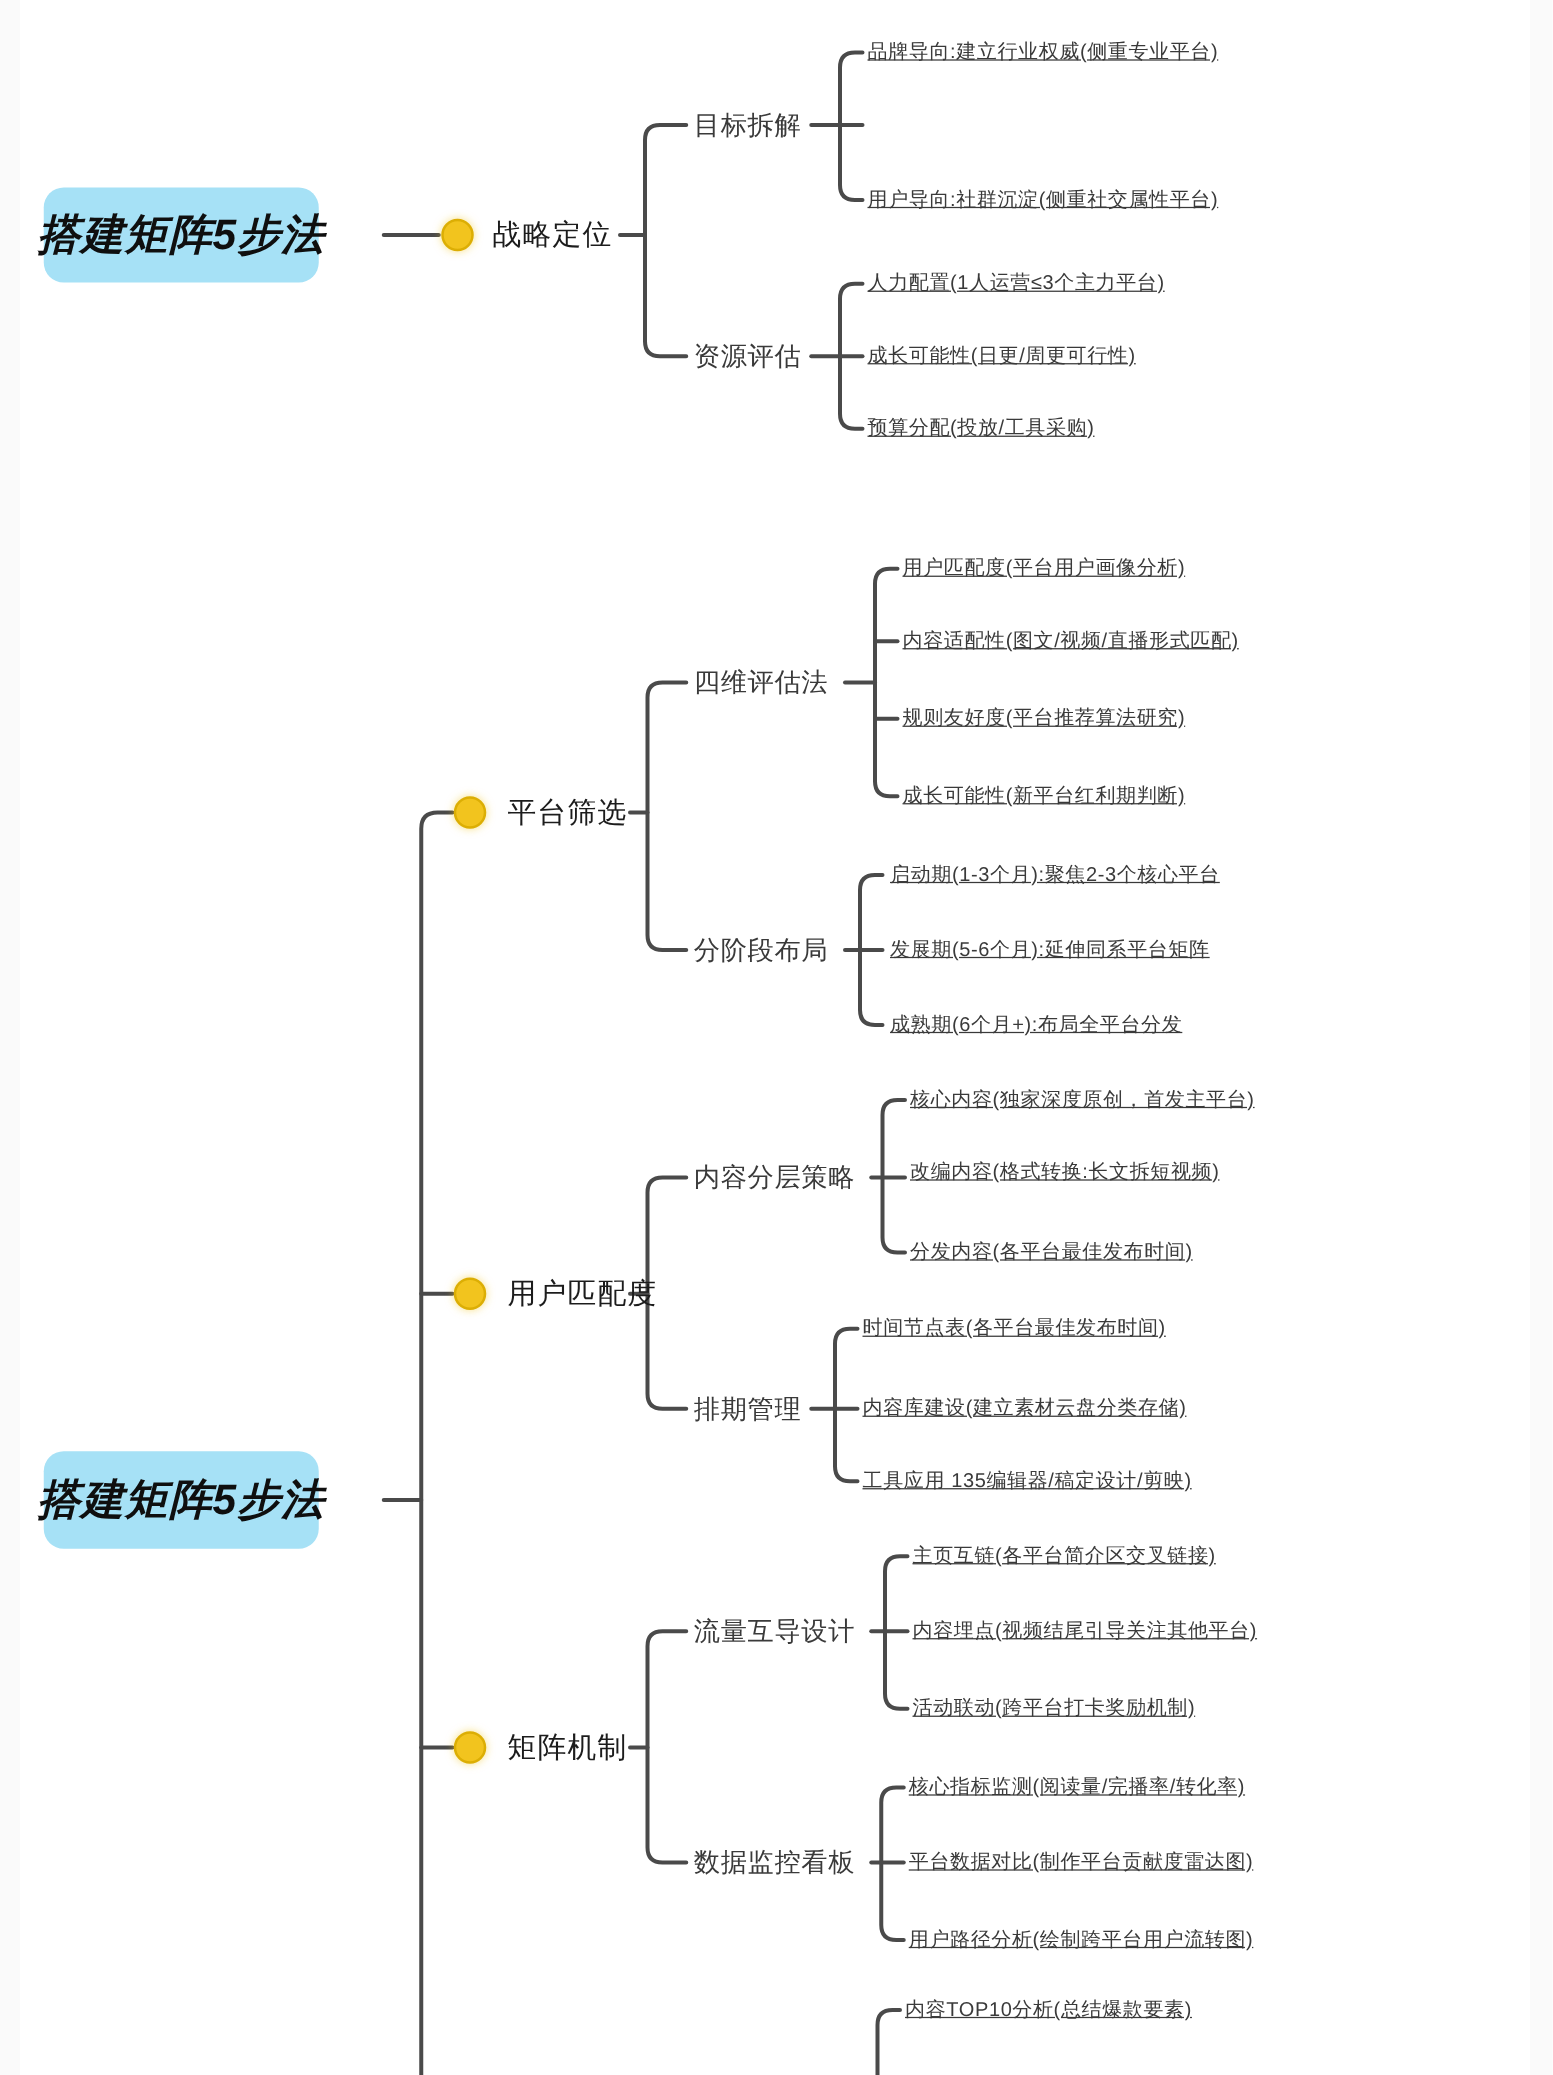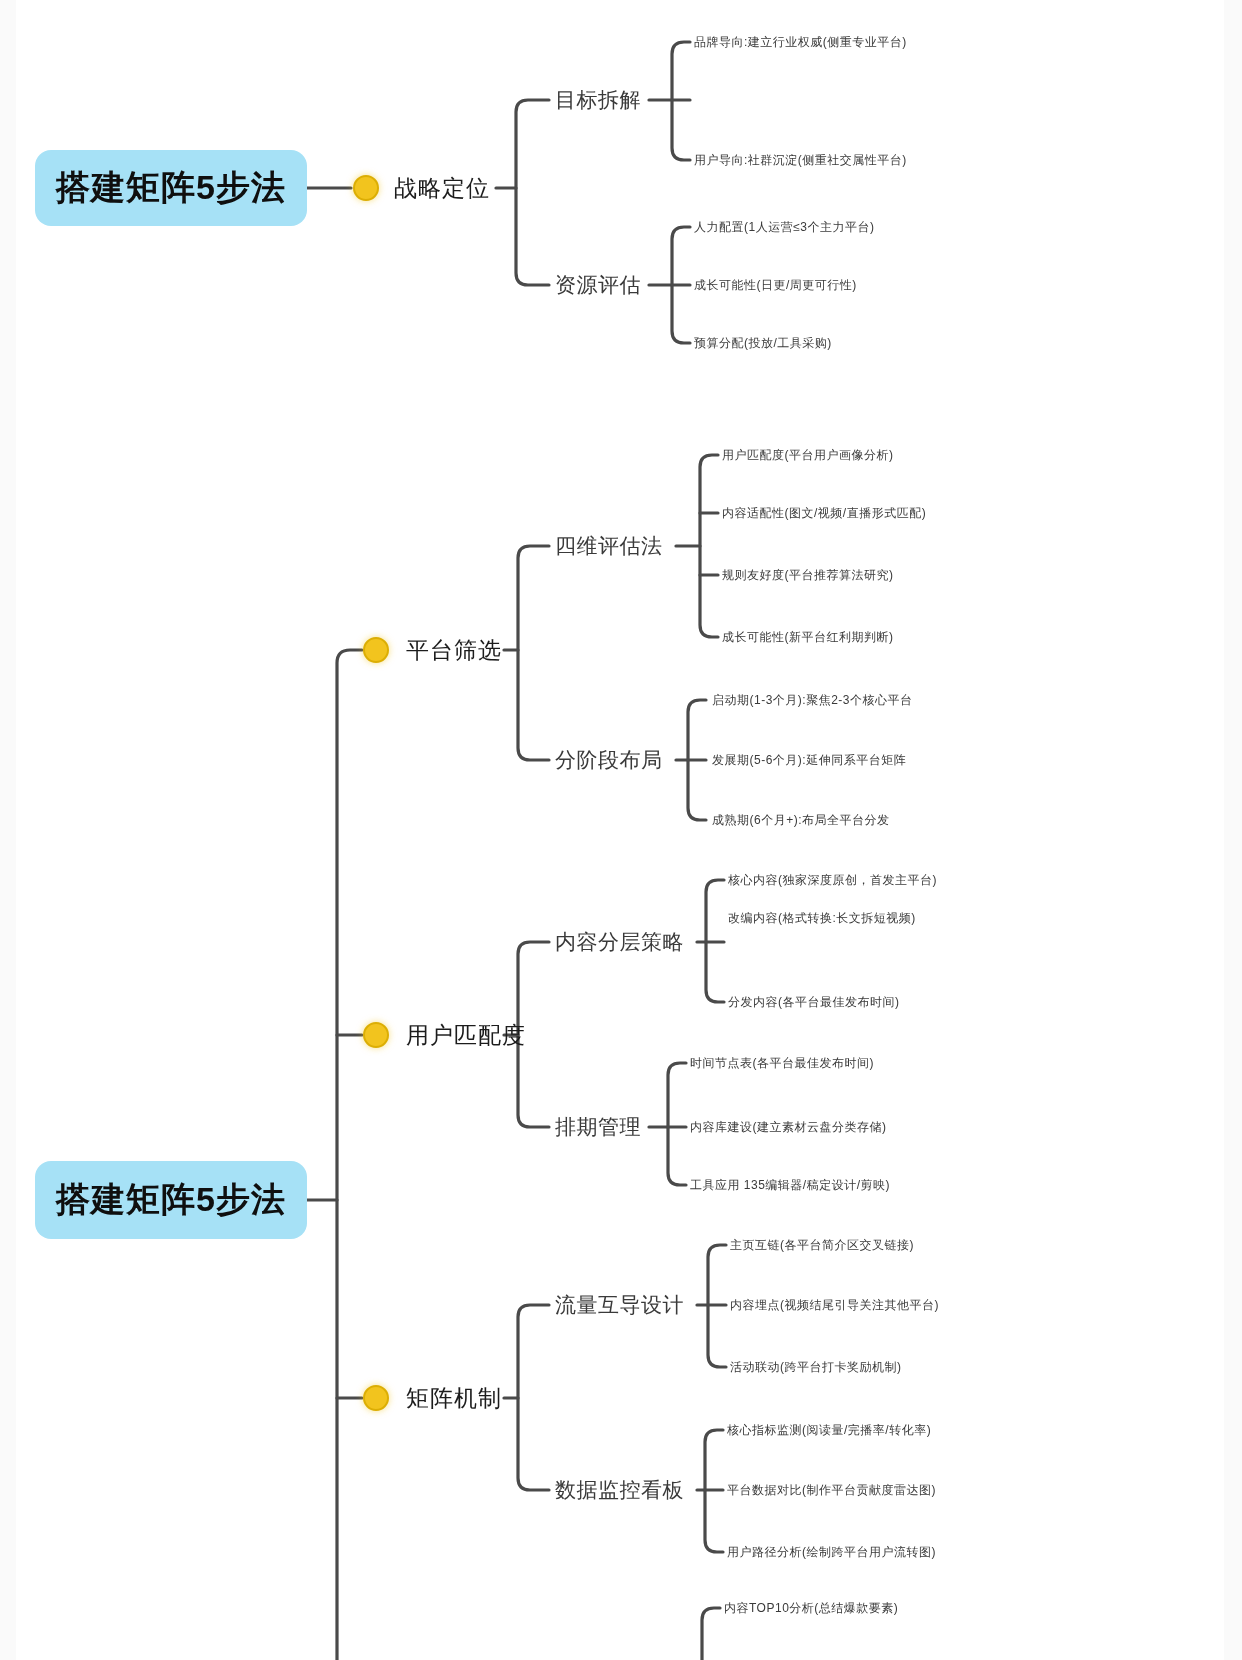--- a/index.html
+++ b/index.html
@@ -16,48 +16,48 @@
     width:1242px;height:1660px;
     background:#ffffff;
     font-family:"Liberation Sans","DejaVu Sans",sans-serif;
     position:relative;overflow:hidden;
   }
   .canvas{position:absolute;inset:0;width:1242px;height:1660px;}
   svg.wires{position:absolute;left:0;top:0;width:1242px;height:1660px;}
   svg.wires path{stroke:var(--line);stroke-width:3.2;fill:none;stroke-linecap:round;}
   .edge-strip{position:absolute;top:0;height:1660px;background:var(--edge_strip);}
   .root-box{
-    position:absolute;width:272px;
+    position:absolute;width:220px;
     background:var(--root_bg);
     border-radius:16px;
     display:flex;align-items:center;justify-content:center;
     font-size:34px;font-weight:bold;color:#0f0f0f;
-    letter-spacing:1px;white-space:nowrap;
+    letter-spacing:1px;white-space:nowrap;font-style:italic;
   }
   .bullet{
     position:absolute;width:26px;height:26px;border-radius:50%;
     background:var(--bullet);
     border:2px solid var(--bullet_border);
     box-sizing:border-box;
     box-shadow:0 0 7px rgba(242,196,30,.55);
   }
   .main-label{
     position:absolute;transform:translateY(-50%);
     font-size:23px;font-weight:normal;color:var(--heading);
     white-space:nowrap;letter-spacing:1px;
   }
   .sub-label{
     position:absolute;transform:translateY(-50%);
     font-size:21px;color:var(--text);
     white-space:nowrap;letter-spacing:0.5px;
   }
   .leaf{
     position:absolute;transform:translateY(-50%);
-    font-size:12px;color:var(--text);
-    white-space:nowrap;letter-spacing:0.5px;
+    font-size:16px;color:var(--text);
+    white-space:nowrap;letter-spacing:0.5px;text-decoration:underline;
   }
 </style>
 </head>
 <body>
 
 <div class="canvas">
 
   <div class="edge-strip" style="left:0;width:16px"></div>
   <div class="edge-strip" style="left:1224px;width:18px"></div>
 
@@ -139,21 +139,21 @@
   <div class="sub-label" style="left:555px;top:760px">分阶段布局</div>
   <div class="leaf" style="left:712px;top:700px">启动期(1-3个月):聚焦2-3个核心平台</div>
   <div class="leaf" style="left:712px;top:760px">发展期(5-6个月):延伸同系平台矩阵</div>
   <div class="leaf" style="left:712px;top:820px">成熟期(6个月+):布局全平台分发</div>
 
   <div class="bullet" style="left:363px;top:1022px"></div>
   <div class="main-label" style="left:406px;top:1035px">用户匹配度</div>
 
   <div class="sub-label" style="left:555px;top:942px">内容分层策略</div>
   <div class="leaf" style="left:728px;top:880px">核心内容(独家深度原创，首发主平台)</div>
-  <div class="leaf" style="left:728px;top:918px">改编内容(格式转换:长文拆短视频)</div>
+  <div class="leaf" style="left:728px;top:938px">改编内容(格式转换:长文拆短视频)</div>
   <div class="leaf" style="left:728px;top:1002px">分发内容(各平台最佳发布时间)</div>
 
   <div class="sub-label" style="left:555px;top:1127px">排期管理</div>
   <div class="leaf" style="left:690px;top:1063px">时间节点表(各平台最佳发布时间)</div>
   <div class="leaf" style="left:690px;top:1127px">内容库建设(建立素材云盘分类存储)</div>
   <div class="leaf" style="left:690px;top:1185px">工具应用 135编辑器/稿定设计/剪映)</div>
 
   <div class="bullet" style="left:363px;top:1385px"></div>
   <div class="main-label" style="left:406px;top:1398px">矩阵机制</div>
 

